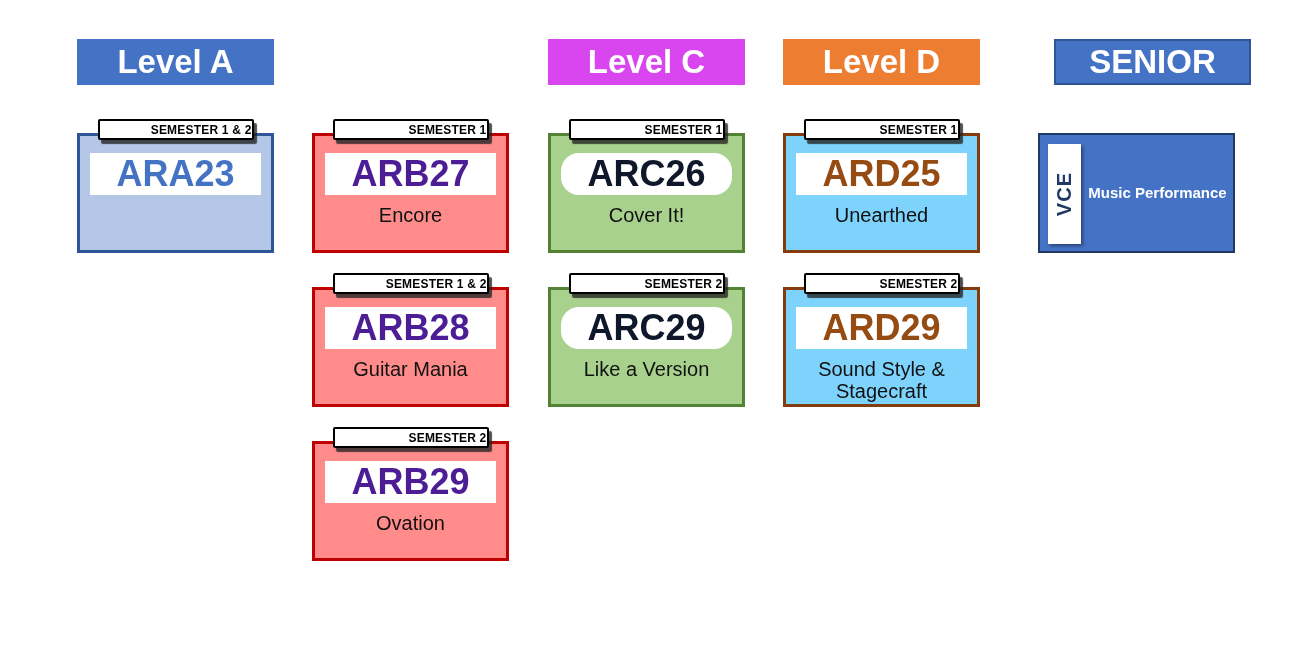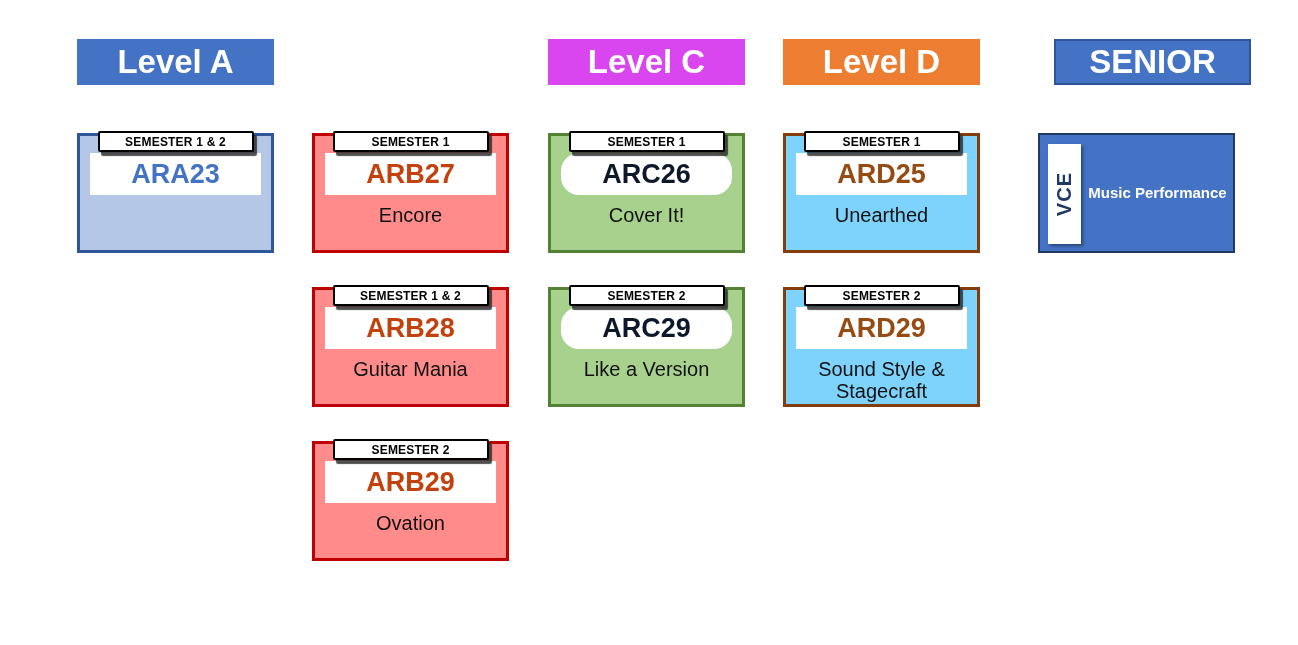--- a/index.html
+++ b/index.html
@@ -18,42 +18,41 @@
   .hdr-c{background:#d946ef;}
   .hdr-d{background:#ED7D31;}
   .hdr-senior{background:#4472C4;border:2px solid #2E5597;margin-left:16px;}
 
   .card{position:absolute;left:0;width:197px;height:134px;}
   .row1{top:119px;} .row2{top:273px;} .row3{top:427px;}
   .sem-tab{
     position:absolute;top:0;left:50%;transform:translateX(-50%);
     width:152px;height:17px;background:#FFFFFF;border:2px solid #000000;
     border-radius:2px;z-index:2;
-    display:flex;align-items:center;justify-content:center;
+    display:flex;align-items:center;justify-content:flex-end;
     font-size:12px;font-weight:bold;color:#000;letter-spacing:.2px;
     box-shadow:3px 4px 1px rgba(35,35,35,.8);
-    margin-top:12px;
   }
   .card-body{
     position:absolute;top:14px;left:0;width:197px;height:120px;
     box-sizing:border-box;border:3px solid #000;
   }
   .code-box{
     margin:17px 10px 0 10px;height:42px;background:#FFFFFF;
     display:flex;align-items:center;justify-content:center;
-    font-size:27px;font-weight:bold;text-align:right;
+    font-size:36px;font-weight:bold;text-align:right;
   }
   .course-name{
     margin-top:9px;text-align:center;font-size:20px;color:#111;line-height:1.12;
     padding:0 6px;
   }
   .card-a .card-body{background:#B4C7E7;border-color:#2E5597;}
   .card-a .code-box{color:#4472C4;}
   .card-b .card-body{background:#FF8B8B;border-color:#C00000;}
-  .card-b .code-box{color:#c2410c;}
+  .card-b .code-box{color:#4c1d95;}
   .card-c .card-body{background:#A9D18E;border-color:#548235;}
   .card-c .code-box{color:#0f172a;border-radius:18px;}
   .card-d .card-body{background:#7dd3fc;border-color:#843C0C;}
   .card-d .code-box{color:#964B13;}
 
   .vce-card{
     position:absolute;top:133px;left:0;width:197px;height:120px;
     box-sizing:border-box;background:#4472C4;border:2px solid #1F3864;
   }
   .vce-tab{

